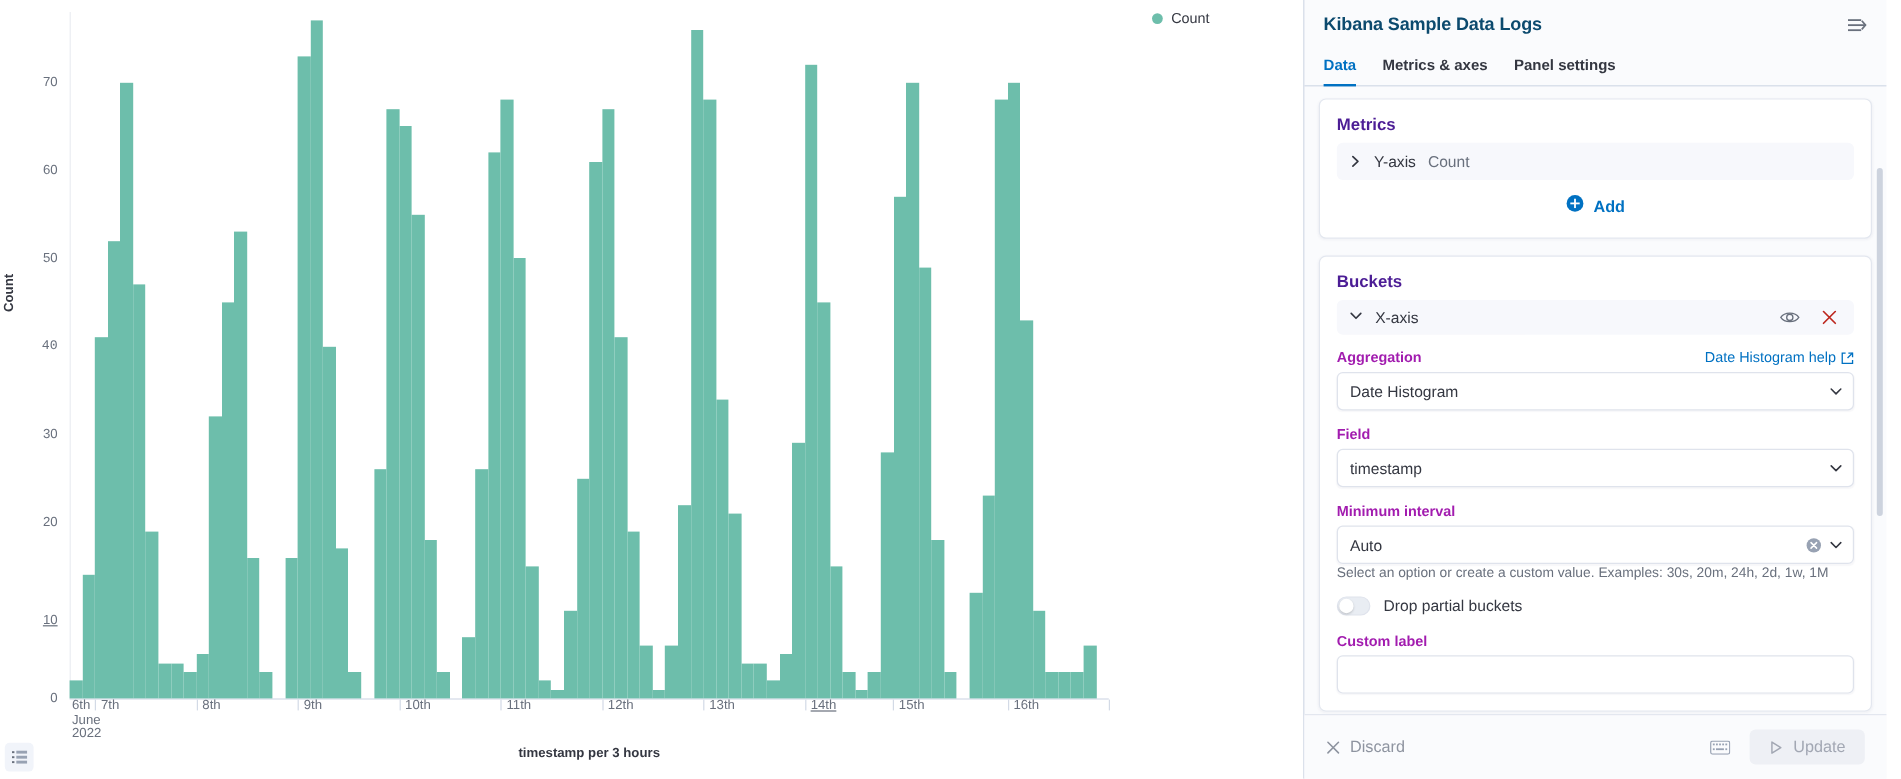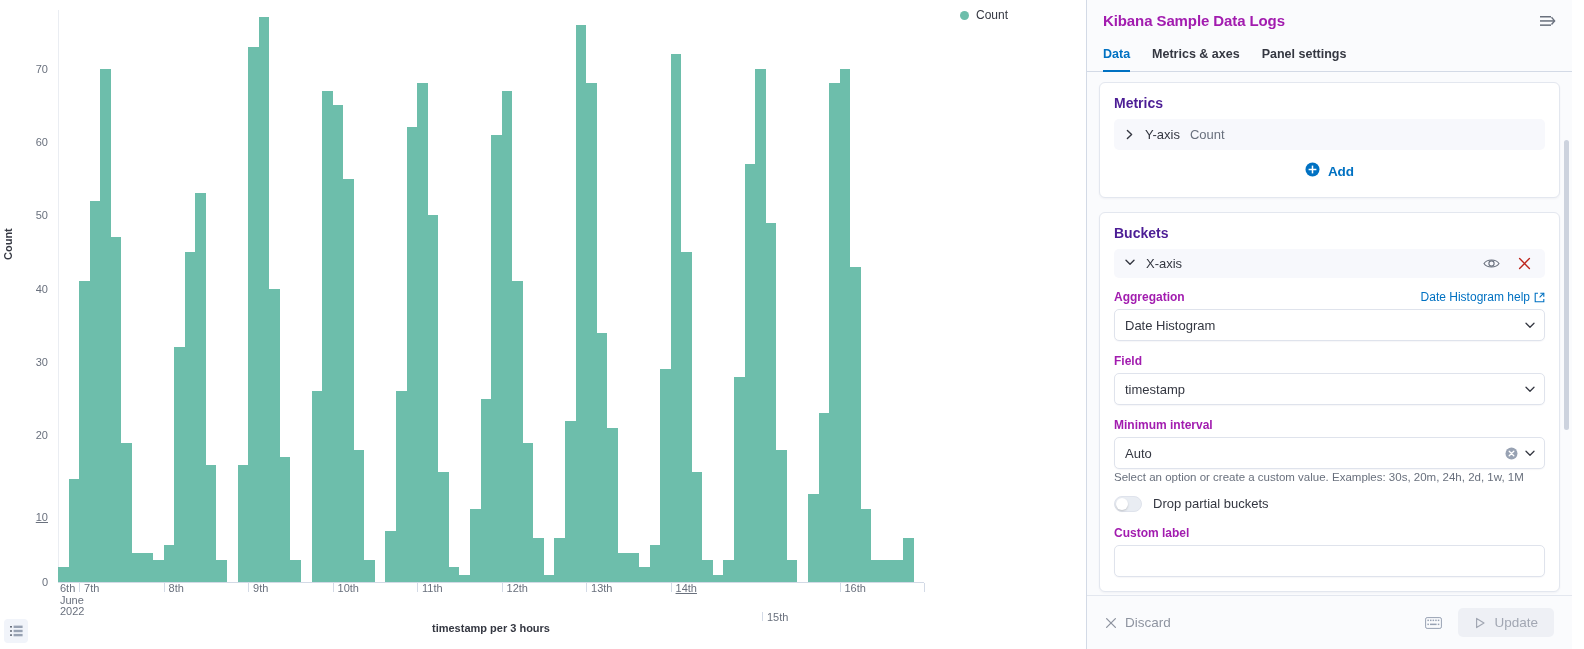--- a/index.html
+++ b/index.html
@@ -84,21 +84,21 @@
   
   .side-pane {
     width: 486px; flex: 0 0 486px; height: 649px;
     background: #fafbfd; border-left: 1px solid #d3dae6;
     display: flex; flex-direction: column; position: relative;
   }
   .side-header {
     padding: 12px 16px 0 16px; display: flex;
     align-items: flex-start; justify-content: space-between;
   }
-  .side-title { font-size: 15px; font-weight: bold; color: #a21caf; letter-spacing: -0.1px; }
+  .side-title { font-size: 15px; font-weight: bold; color: #0c4a6e; letter-spacing: -0.1px; }
   .collapse-btn { background: none; border: none; cursor: pointer; padding: 0; margin-top: 2px; }
 
   .tabs {
     display: flex; gap: 22px; padding: 0 16px;
     border-bottom: 1px solid #d3dae6; margin-top: 10px;
   }
   .tab {
     font-size: 12.5px; font-weight: bold; color: #343741;
     padding: 6px 0 9px 0; cursor: pointer; background: none; border: none;
     border-bottom: 2px solid transparent; margin-bottom: -1px;
@@ -214,21 +214,21 @@
     <div class="y-title">Count</div>
     <div class="y-axis-line"></div>
     <div class="x-axis-line"></div>
 
     <div class="plot-wrap">
       <div id="yticks">
           <div class="ytick" style="top: 572px;">0</div>
           <div class="ytick" style="top: 507px; text-decoration: underline;">10</div>
           <div class="ytick" style="top: 425.333px;">20</div>
           <div class="ytick" style="top: 352px;">30</div>
-          <div class="ytick" style="top: 278.667px;">40</div>
+          <div class="ytick" style="top: 278.667px; font-family: Liberation Mono, monospace;">40</div>
           <div class="ytick" style="top: 205.333px;">50</div>
           <div class="ytick" style="top: 132px;">60</div>
           <div class="ytick" style="top: 58.6667px;">70</div>
         </div>
       <div class="bars" id="bars">
           <div class="bar" title="6th 18:00: 2" style="height: 14.6667px; background: rgb(109, 190, 171);"></div>
           <div class="bar" title="6th 21:00: 14" style="height: 102.667px; background: rgb(109, 190, 171);"></div>
           <div class="bar" title="7th 00:00: 41" style="height: 300.667px; background: rgb(109, 190, 171);"></div>
           <div class="bar" title="7th 03:00: 52" style="height: 381.333px; background: rgb(109, 190, 171);"></div>
           <div class="bar" title="7th 06:00: 70" style="height: 513.333px; background: rgb(109, 190, 171);"></div>
@@ -319,21 +319,21 @@
           <span>2022</span>
         </div>
         <div class="xtick" style="left: 21.122px;">7th</div>
         <div class="xtick" style="left: 105.61px;">8th</div>
         <div class="xtick" style="left: 190.098px;">9th</div>
         <div class="xtick" style="left: 274.585px;">10th</div>
         <div class="xtick" style="left: 359.073px;">11th</div>
         <div class="xtick" style="left: 443.561px;">12th</div>
         <div class="xtick" style="left: 528.049px;">13th</div>
         <div class="xtick" style="left: 612.537px; text-decoration: underline;">14th</div>
-        <div class="xtick" style="left: 704px; margin-top: 29px;">15th</div>
+        <div class="xtick" style="left: 686px;">15th</div>
         <div class="xtick" style="left: 781.512px;">16th</div>
         <div class="xtick" style="left: 866px;"></div>
       </div>
     <div class="x-title">timestamp per 3 hours</div>
 
     <button class="legend-toggle">
       <svg width="13" height="12" viewBox="0 0 13 12">
         <rect x="0" y="1" width="2" height="1.6" fill="#69707d"></rect>
         <rect x="0" y="5.2" width="2" height="1.6" fill="#69707d"></rect>
         <rect x="0" y="9.3" width="2" height="1.6" fill="#69707d"></rect>

